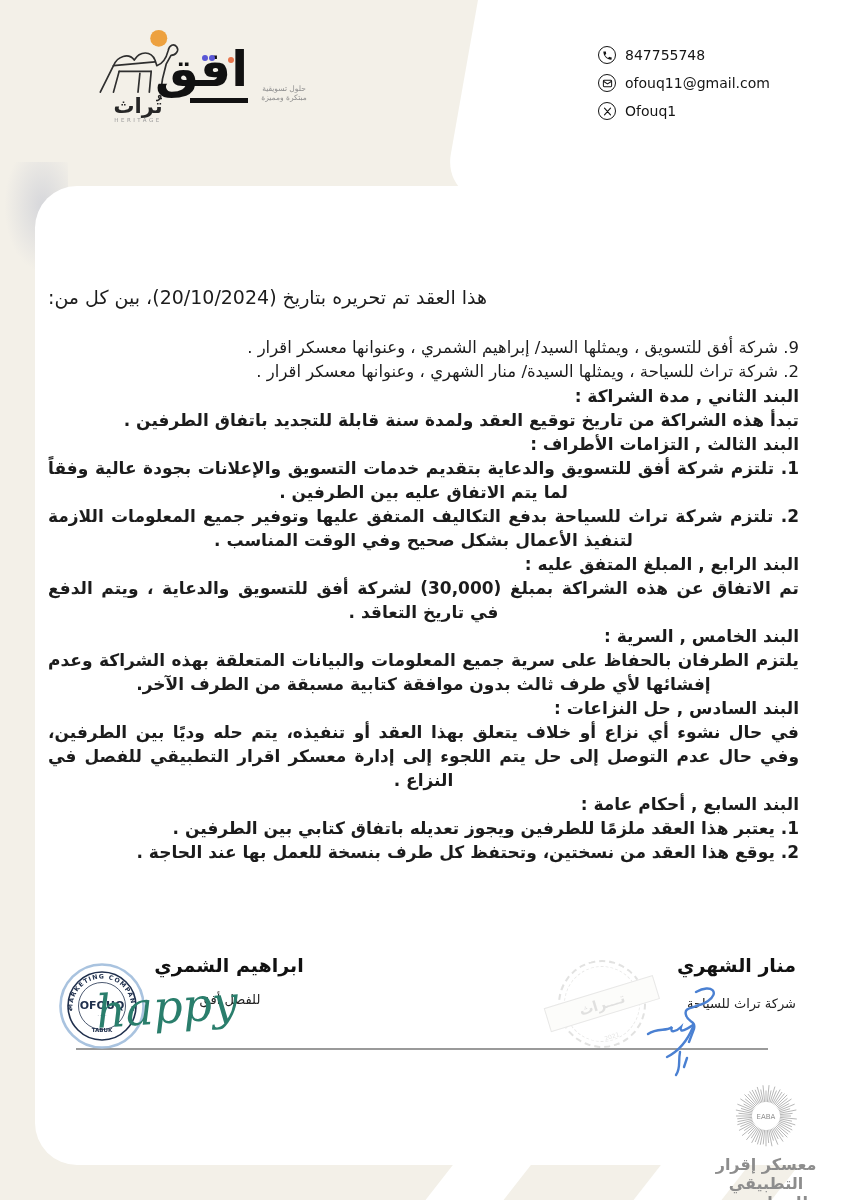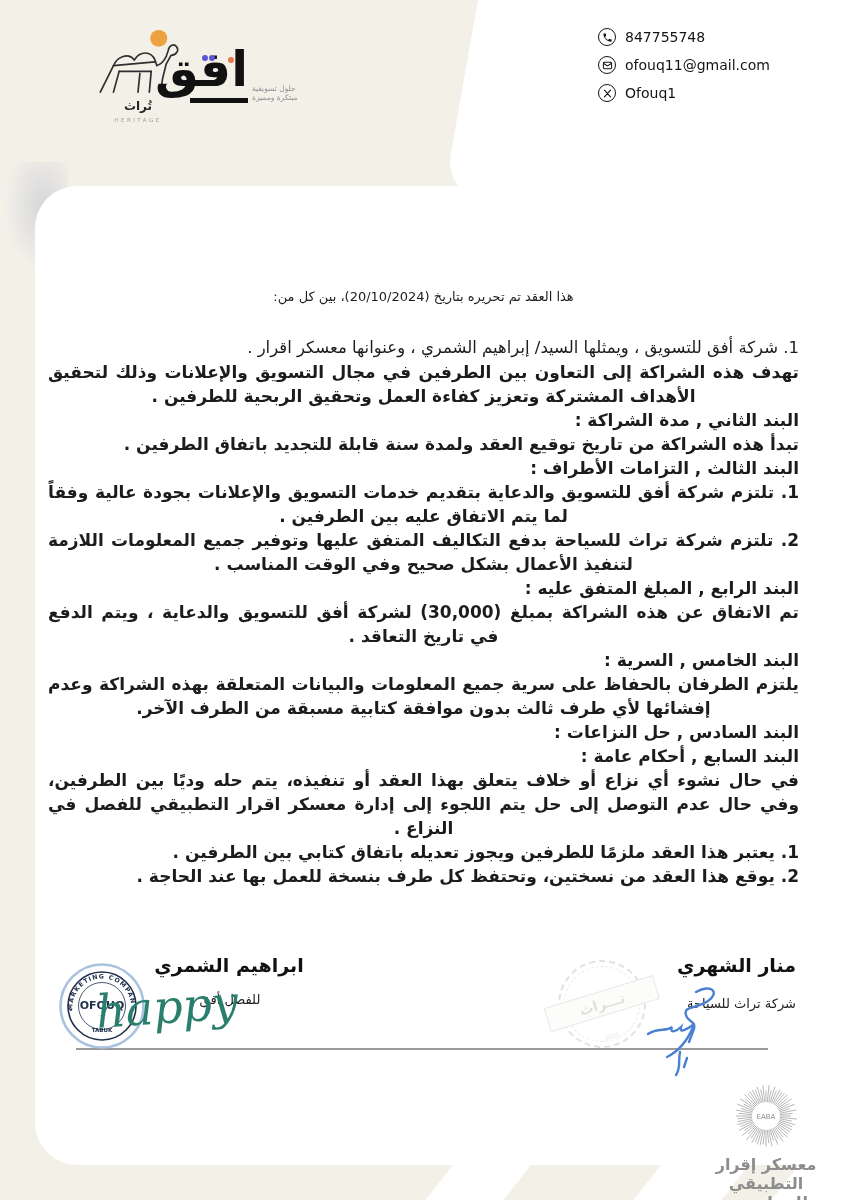--- a/index.html
+++ b/index.html
@@ -11,45 +11,45 @@
             transform:skewX(-10deg);transform-origin:top left;border-bottom-left-radius:46px;}
   .corner-shadow{position:absolute;left:4px;top:162px;width:64px;height:110px;
             background:radial-gradient(ellipse at 60% 40%,rgba(140,150,185,.28),rgba(140,150,185,0) 70%);}
   .card-main{position:absolute;left:35px;top:186px;width:808px;height:979px;background:#fff;
             border-radius:42px 0 0 42px;}
   .stripe{position:absolute;bottom:0;height:37px;background:#fff;transform:skewX(-38deg);}
   .s1{left:440px;width:78px;} .s2{left:648px;width:88px;} .s3{left:786px;width:90px;}
 
   
   .heritage{position:absolute;left:86px;top:28px;width:104px;text-align:center;}
-  .heritage .ar-name{font-size:12px;font-weight:700;color:#262626;line-height:15px;margin-top:1px;}
+  .heritage .ar-name{font-size:21px;font-weight:700;color:#262626;line-height:15px;margin-top:1px;}
   .heritage .en-name{font-size:5.5px;letter-spacing:2.5px;color:#9a9a9a;margin-top:3px;}
 
   .ofouq-logo{position:absolute;left:190px;top:46px;width:130px;height:70px;}
   .ofouq-mark{position:absolute;right:72px;top:-4px;font-size:49px;font-weight:700;color:#111;line-height:56px;direction:rtl;}
   .ofouq-bar{position:absolute;left:0px;top:52px;width:58px;height:5px;background:#111;}
   .dot{position:absolute;border-radius:3px;}
   .dot-v1{left:12px;top:9px;width:6px;height:6px;background:#5a57d6;}
   .dot-v2{left:19px;top:9px;width:6px;height:6px;background:#5a57d6;}
   .dot-o{left:38px;top:11px;width:6px;height:6px;border-radius:50%;background:#e8744b;}
-  .ofouq-tag{position:absolute;left:62px;top:38px;width:64px;direction:rtl;text-align:left;
+  .ofouq-tag{position:absolute;left:62px;top:38px;width:64px;direction:rtl;text-align:center;
              font-size:7.5px;color:#8f8f8f;line-height:9px;}
 
   
-  .contact{position:absolute;left:598px;top:28px;}
+  .contact{position:absolute;left:598px;top:46px;}
   .c-row{display:flex;align-items:center;margin-bottom:10px;height:18px;}
   .c-icon{width:18px;height:18px;border:1.4px solid #141414;border-radius:50%;display:flex;
           align-items:center;justify-content:center;box-sizing:border-box;flex:0 0 auto;}
   .c-text{margin-left:9px;font-size:14px;color:#141414;}
 
   
   .contract{position:absolute;left:48px;right:44px;top:285px;}
   .p{margin:0;font-size:17px;line-height:24px;color:#1c1c1c;}
   .ar{direction:rtl;}
-  .intro{font-weight:400;font-size:13px;text-align:center;margin-bottom:27px;}
+  .intro{font-weight:400;font-size:19px;text-align:left;margin-bottom:27px;}
   .party{font-weight:400;font-size:16.5px;text-align:right;}
   .clause-h{font-weight:700;text-align:right;}
   .clause-b{font-weight:700;}
   .ar-r{text-align:right;}
   .jst{text-align:justify;text-align-last:center;}
 
   
   .sig-line{position:absolute;left:76px;top:1048px;width:692px;height:2px;background:#9a9a9a;}
   .sig-left-name{position:absolute;left:145px;top:954px;width:168px;text-align:center;}
   .sig-name{font-size:19px;font-weight:700;color:#111;direction:rtl;}
@@ -141,34 +141,34 @@
         <svg width="9" height="9" viewBox="0 0 24 24" stroke="#141414" stroke-width="3" stroke-linecap="round">
             <path d="M4,3 L20,21 M20,3 L4,21"></path>
           </svg>
       </span>
       <span class="c-text">Ofouq1</span>
     </div>
   </div>
 
   <div id="contract-body" class="contract">
       <p class="p ar intro">هذا العقد تم تحريره بتاريخ (20/10/2024)، بين كل من:</p>
-      <p class="p ar party">1. شركة أفق للتسويق ، ويمثلها السيد/ إبراهيم الشمري ، وعنوانها معسكر اقرار .</p>
-      <p class="p ar clause-b jst">تهدف هذه الشراكة إلى التعاون بين الطرفين في مجال التسويق والإعلانات وذلك لتحقيق الأهداف المشتركة وتعزيز كفاءة العمل وتحقيق الربحية للطرفين .</p>
+      <p class="p ar party">9. شركة أفق للتسويق ، ويمثلها السيد/ إبراهيم الشمري ، وعنوانها معسكر اقرار .</p>
+      <p class="p ar party">2. شركة تراث للسياحة ، ويمثلها السيدة/ منار الشهري ، وعنوانها معسكر اقرار .</p>
       <p class="p ar clause-h">البند الثاني , مدة الشراكة :</p>
       <p class="p ar clause-b ar-r">تبدأ هذه الشراكة من تاريخ توقيع العقد ولمدة سنة قابلة للتجديد باتفاق الطرفين .</p>
       <p class="p ar clause-h">البند الثالث , التزامات الأطراف :</p>
       <p class="p ar clause-b jst">1. تلتزم شركة أفق للتسويق والدعاية بتقديم خدمات التسويق والإعلانات بجودة عالية وفقاً لما يتم الاتفاق عليه بين الطرفين .</p>
       <p class="p ar clause-b jst">2. تلتزم شركة تراث للسياحة بدفع التكاليف المتفق عليها وتوفير جميع المعلومات اللازمة لتنفيذ الأعمال بشكل صحيح وفي الوقت المناسب .</p>
       <p class="p ar clause-h">البند الرابع , المبلغ المتفق عليه :</p>
       <p class="p ar clause-b jst">تم الاتفاق عن هذه الشراكة بمبلغ (30,000) لشركة أفق للتسويق والدعاية ، ويتم الدفع في تاريخ التعاقد .</p>
       <p class="p ar clause-h">البند الخامس , السرية :</p>
       <p class="p ar clause-b jst">يلتزم الطرفان بالحفاظ على سرية جميع المعلومات والبيانات المتعلقة بهذه الشراكة وعدم إفشائها لأي طرف ثالث بدون موافقة كتابية مسبقة من الطرف الآخر.</p>
       <p class="p ar clause-h">البند السادس , حل النزاعات :</p>
+      <p class="p ar clause-b jst">في حال نشوء أي نزاع أو خلاف يتعلق بهذا العقد أو تنفيذه، يتم حله وديًا بين الطرفين، وفي حال عدم التوصل إلى حل يتم اللجوء إلى إدارة معسكر اقرار التطبيقي للفصل في النزاع .</p>
       <p class="p ar clause-h">البند السابع , أحكام عامة :</p>
-      <p class="p ar clause-b jst">في حال نشوء أي نزاع أو خلاف يتعلق بهذا العقد أو تنفيذه، يتم حله وديًا بين الطرفين، وفي حال عدم التوصل إلى حل يتم اللجوء إلى إدارة معسكر اقرار التطبيقي للفصل في النزاع .</p>
       <p class="p ar clause-b ar-r">1. يعتبر هذا العقد ملزمًا للطرفين ويجوز تعديله باتفاق كتابي بين الطرفين .</p>
       <p class="p ar clause-b ar-r">2. يوقع هذا العقد من نسختين، وتحتفظ كل طرف بنسخة للعمل بها عند الحاجة .</p>
     </div>
 
   <div class="sig-line"></div>
 
   <div class="stamp-ofouq">
     <svg width="88" height="88" viewBox="0 0 88 88">
       <circle cx="44" cy="44" r="41.5" fill="#ffffff" stroke="#a9c3df" stroke-width="2.6"></circle>
       <circle cx="44" cy="44" r="34" fill="none" stroke="#20304d" stroke-width="1.6"></circle>

